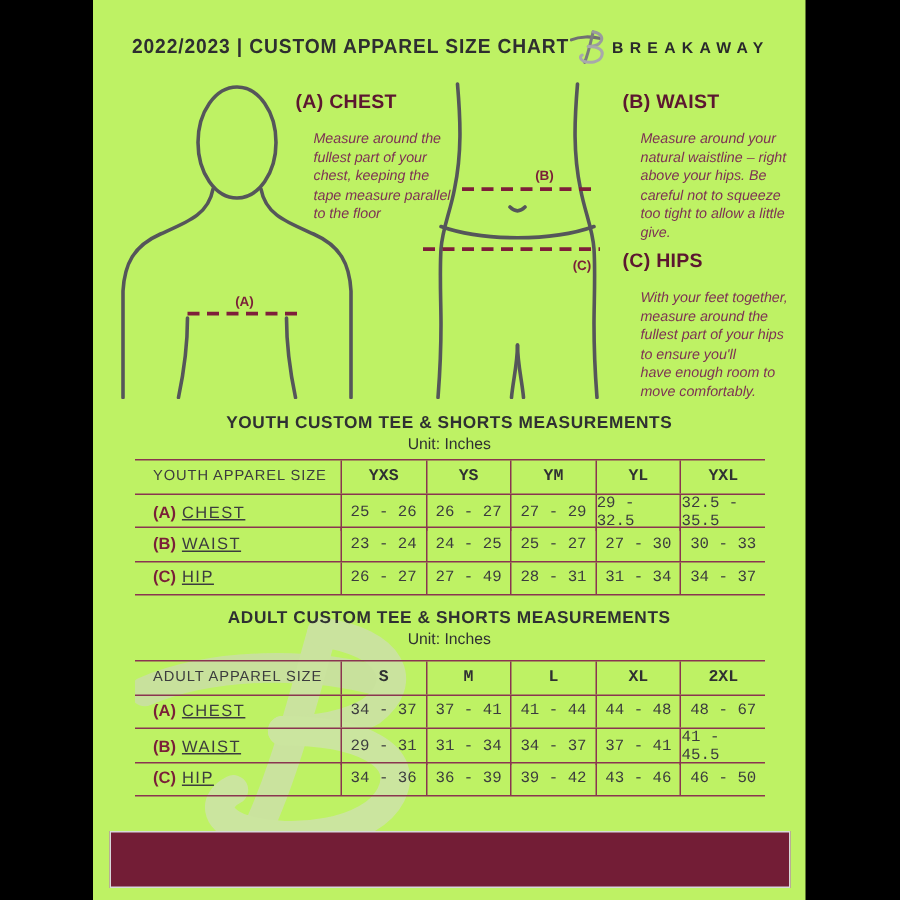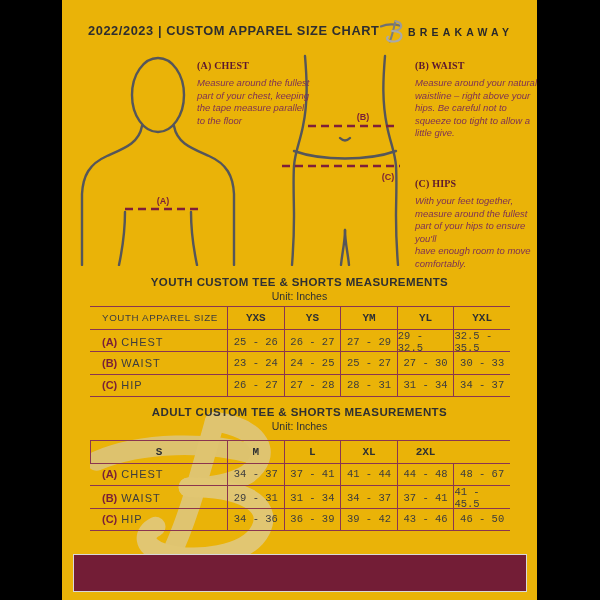--- a/index.html
+++ b/index.html
@@ -1,60 +1,60 @@
 <!DOCTYPE html>
 <html><head>
 <meta charset="utf-8">
 <style>
   html,body{margin:0;padding:0;}
   body{width:600px;height:600px;background:#000;overflow:hidden;position:relative;
        font-family:"Liberation Sans", sans-serif;}
-  .doc{position:absolute;left:62px;top:0;width:475px;height:600px;background:#eab308;overflow:hidden;}
+  .doc{position:absolute;left:62px;top:0;width:475px;height:600px;background:#bef264;overflow:hidden;}
 
   
   .hdr-title{position:absolute;left:26px;top:23px;font-size:13.5px;font-weight:700;color:#2e2e30;
              letter-spacing:.6px;transform:scaleX(.95);transform-origin:left center;white-space:nowrap;}
   .brand{position:absolute;left:346px;top:26px;font-size:10.5px;font-weight:700;color:#29292b;
          letter-spacing:4.2px;white-space:nowrap;}
   .logo{position:absolute;left:318px;top:16px;}
 
   
   .fig{position:absolute;}
   .fig-torso{left:15px;top:54px;}
   .fig-lower{left:220px;top:54px;}
   .outline{fill:none;stroke:#55565a;stroke-width:2.4;stroke-linecap:round;}
   .dash{fill:none;stroke:#7e1f3a;stroke-width:2.5;stroke-dasharray:8 5;}
   .marker{font-size:9px;font-weight:700;fill:#7a1f38;font-family:"Liberation Sans",sans-serif;}
 
   
   .guide{position:absolute;}
-  .guide h3{margin:0 0 6px 0;font-size:10px;font-weight:800;color:#5c1730;letter-spacing:.2px;font-family:Liberation Serif, serif;}
-  .guide p{margin:0;font-size:9.5px;line-height:1.32;font-style:italic;color:#7d3154;
+  .guide h3{margin:0 0 6px 0;font-size:13px;font-weight:800;color:#5c1730;letter-spacing:.2px;}
+  .guide p{margin:12px;font-size:9.5px;line-height:1.32;font-style:italic;color:#7d3154;
            white-space:pre-line;font-weight:500;}
   .g-chest{left:135px;top:60px;width:116px;}
   .g-waist{left:353px;top:60px;width:128px;}
-  .g-hips{left:353px;top:178px;width:130px;}
+  .g-hips{left:353px;top:166px;width:130px;}
 
   
   .sec-title{position:absolute;left:0;width:475px;text-align:center;font-size:11.5px;font-weight:700;
              color:#2f3032;letter-spacing:.4px;}
   .sec-unit{position:absolute;left:0;width:475px;text-align:center;font-size:10.5px;
             font-weight:500;color:#2f3032;}
 
   
   .sizetable{position:absolute;left:28px;width:420px;border-top:1.5px solid #8a3550;z-index:1;}
   .tr{display:grid;grid-template-columns:137px 56.6px 56.6px 56.6px 56.6px 56.6px;
       border-bottom:1.5px solid #8a3550;height:21.5px;}
   .td{display:flex;align-items:center;justify-content:center;font-size:10.5px;color:#3c3c3e;}
   .td.sep{border-left:1.5px solid #8a3550;font-family:Liberation Mono, monospace;}
   .td.first{justify-content:flex-start;padding-left:12px;}
   .td.colhead{font-weight:700;font-size:11px;color:#2f3032;}
   .td.tablename{font-size:9.8px;letter-spacing:.6px;color:#3c3c3e;font-weight:400;}
   .pfx{color:#7a1f38;font-weight:700;margin-right:4px;font-size:11px;}
-  .rowlbl{letter-spacing:1px;font-size:11px;color:#3c3c3e;}
+  .rowlbl{letter-spacing:1px;font-size:11px;color:#3c3c3e;text-decoration:underline;}
 
   .watermark{position:absolute;left:28px;top:408px;z-index:0;opacity:.5;}
 
   .footer-bar{position:absolute;left:11px;top:554px;width:454px;height:38px;background:#731d36;
               border:1px solid #d8d8da;box-sizing:border-box;z-index:2;}
 </style>
 </head>
 <body>
 
 <div class="doc">
@@ -145,32 +145,33 @@
       <div class="td sep">25 - 27</div>
       <div class="td sep">27 - 30</div>
       <div class="td sep">30 - 33</div>
     </div>
     <div class="tr">
       <div class="td first">
         <span class="pfx">(C)</span>
         <span class="rowlbl">HIP</span>
       </div>
       <div class="td sep">26 - 27</div>
-      <div class="td sep">27 - 28</div>
+      <div class="td sep">27 - 49</div>
       <div class="td sep">28 - 31</div>
       <div class="td sep">31 - 34</div>
       <div class="td sep">34 - 37</div>
     </div>
   </div>
 
   <div class="sec-title" style="top:406px">ADULT CUSTOM TEE &amp; SHORTS MEASUREMENTS</div>
   <div class="sec-unit" style="top:420px">Unit: Inches</div>
 
   <div class="sizetable" style="top:440px">
     <div class="tr">
+      <div class="td first tablename">ADULT APPAREL SIZE</div>
       <div class="td sep colhead">S</div>
       <div class="td sep colhead">M</div>
       <div class="td sep colhead">L</div>
       <div class="td sep colhead">XL</div>
       <div class="td sep colhead">2XL</div>
     </div>
     <div class="tr">
       <div class="td first">
         <span class="pfx">(A)</span>
         <span class="rowlbl">CHEST</span>

